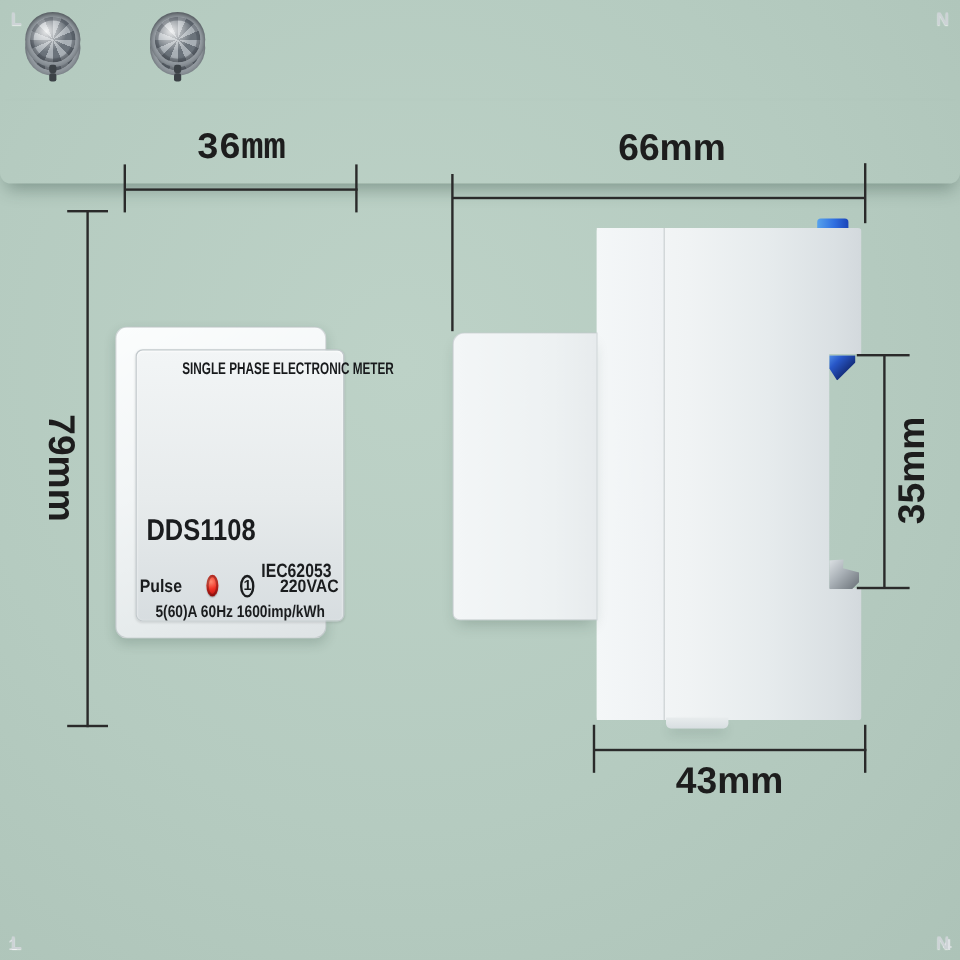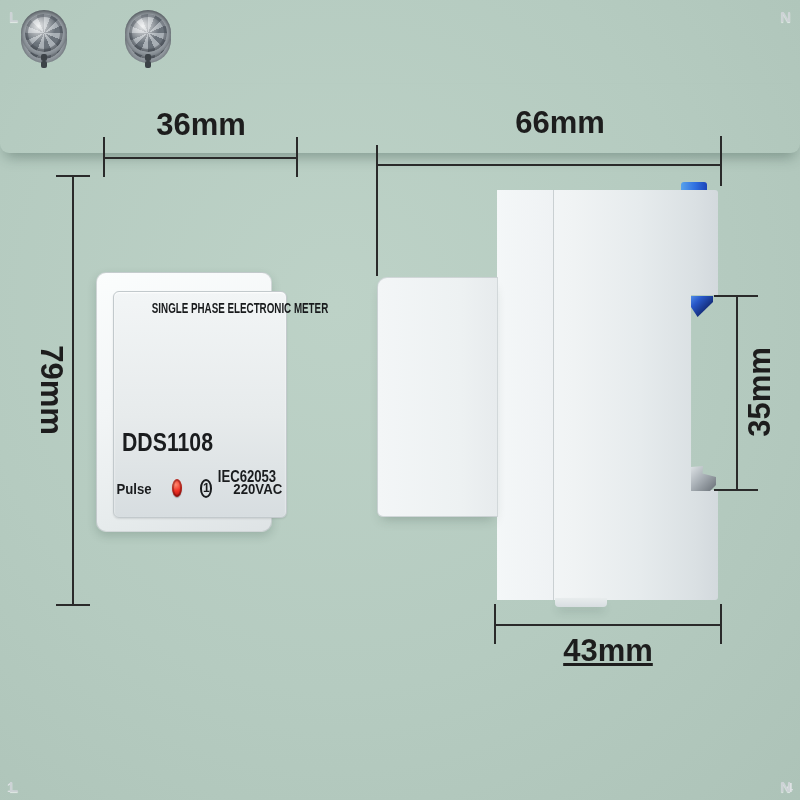--- a/index.html
+++ b/index.html
@@ -140,20 +140,23 @@
         </div>
         <div id="plate-standard">
           <span>IEC62053</span>
         </div>
         <div id="pulse-row">
           <span id="pulse-label">Pulse</span>
           <span id="pulse-led"></span>
           <span id="phase-mark">1</span>
           <span id="voltage-label">220VAC</span>
         </div>
+        <div id="plate-rating">
+          <span>5(60)A 60Hz 1600imp/kWh</span>
+        </div>
       </div>
     </div>
 
     <div id="terminal-bottom">
       <div class="screw-hole" style="left:21px;top:10px;">
         <div class="screw"></div>
       </div>
       <div class="screw-hole" style="left:125px;top:10px;">
         <div class="screw"></div>
       </div>
@@ -168,21 +171,21 @@
       <div id="side-front-strip"></div>
     </div>
     <div id="side-protrusion"></div>
     <div id="side-bottom-tab"></div>
     <div id="din-clip-blue"></div>
     <div id="din-hook-gray"></div>
   </div>
 
   <div>
 
-    <div class="dim-label" style="left:104px;top:107px;width:194px;">36mm</div>
+    <div class="dim-label" style="left:104px;top:107px;width:194px;font-family:Liberation Mono, monospace;">36mm</div>
     <div class="dimline" style="left:104px;top:157px;width:194px;height:2px;"></div>
     <div class="dimline" style="left:103px;top:137px;width:2px;height:40px;"></div>
     <div class="dimline" style="left:296px;top:137px;width:2px;height:40px;"></div>
 
     <div class="dim-label" style="left:-19px;top:372px;width:140px;transform:rotate(90deg);">79mm</div>
     <div class="dimline" style="left:72px;top:176px;width:2px;height:430px;"></div>
     <div class="dimline" style="left:56px;top:175px;width:34px;height:2px;"></div>
     <div class="dimline" style="left:56px;top:604px;width:34px;height:2px;"></div>
 
     <div class="dim-label" style="left:455px;top:105px;width:210px;">66mm</div>
@@ -191,16 +194,16 @@
     <div class="dimline" style="left:720px;top:136px;width:2px;height:50px;"></div>
 
     <div class="dim-label" style="left:688px;top:374px;width:144px;transform:rotate(-90deg);">35mm</div>
     <div class="dimline" style="left:736px;top:296px;width:2px;height:194px;"></div>
     <div class="dimline" style="left:714px;top:295px;width:44px;height:2px;"></div>
     <div class="dimline" style="left:714px;top:489px;width:44px;height:2px;"></div>
 
     <div class="dimline" style="left:495px;top:624px;width:227px;height:2px;"></div>
     <div class="dimline" style="left:494px;top:604px;width:2px;height:40px;"></div>
     <div class="dimline" style="left:720px;top:604px;width:2px;height:40px;"></div>
-    <div class="dim-label" style="left:500px;top:633px;width:216px;text-decoration:underline;">43mm</div>
+    <div class="dim-label" style="left:500px;top:633px;width:216px;">43mm</div>
 
   </div>
 </div>
 
 </body></html>

